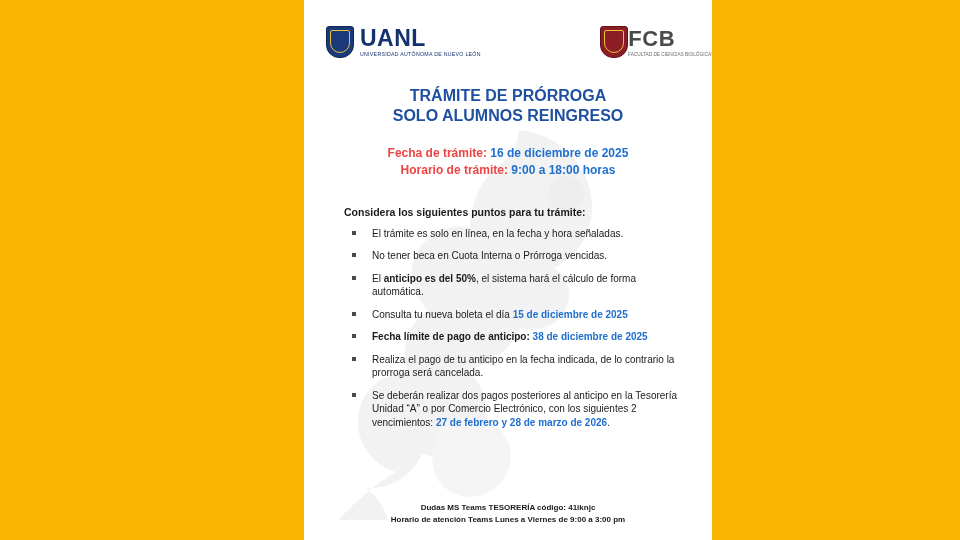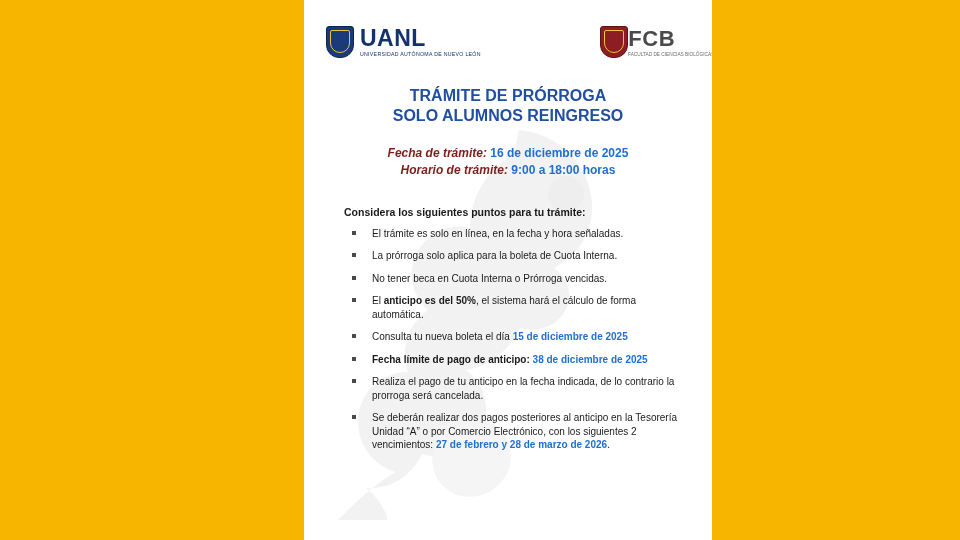--- a/index.html
+++ b/index.html
@@ -131,21 +131,21 @@
     line-height: 1.28;
     margin-top: 20px;
   }
   .datesblock {
     text-align: center;
     margin-top: 18px;
     font-size: 12px;
     font-weight: bold;
     line-height: 1.45;
   }
-  .lbl-dark { color: #7f1d1d; font-style: italic; }
+  .lbl-dark { color: #ef4444; }
   .val-blue { color: #1f6fd0; }
   .intro {
     margin-top: 26px;
     margin-left: 18px;
     font-size: 10.5px;
     font-weight: bold;
     color: #1a1a1a;
   }
   ul.points {
     list-style: none;
@@ -230,26 +230,29 @@
         <div>
           <span class="lbl-dark">Horario de trámite:</span>
           <span class="val-blue">9:00 a 18:00 horas</span>
         </div>
       </div>
 
       <div class="intro">Considera los siguientes puntos para tu trámite:</div>
 
       <ul class="points" id="points-list">
           <li id="point-online"><span>El trámite es solo en línea, en la fecha y hora señaladas.</span></li>
-          <li id="point-cuota-interna"><span>La prórroga solo aplica para la boleta de Cuota Interna.</span></li>
           <li id="point-no-beca"><span>No tener beca en Cuota Interna o Prórroga vencidas.</span></li>
           <li id="point-anticipo-50"><span>El </span><span class="b">anticipo es del 50%</span><span>, el sistema hará el cálculo de forma automática.</span></li>
           <li id="point-nueva-boleta"><span>Consulta tu nueva boleta el día </span><span class="blue-b">15 de diciembre de 2025</span></li>
           <li id="point-fecha-limite"><span class="b">Fecha límite de pago de anticipo: </span><span class="blue-b">38 de diciembre de 2025</span></li>
           <li id="point-pago-anticipo"><span>Realiza el pago de tu anticipo en la fecha indicada, de lo contrario la prorroga será cancelada.</span></li>
           <li id="point-pagos-posteriores"><span>Se deberán realizar dos pagos posteriores al anticipo en la Tesorería Unidad “A” o por Comercio Electrónico, con los siguientes 2 vencimientos:</span><span class="blue-b"> 27 de febrero y 28 de marzo de 2026</span><span>.</span></li>
         </ul>
 
     </div>
 
+    <div class="footer">
+      <div>Dudas MS Teams TESORERÍA  código: 41iknjc</div>
+      <div>Horario de atención Teams Lunes a Viernes de 9:00 a 3:00 pm</div>
+    </div>
 
   </div>
 </div>
 
 </body></html>

